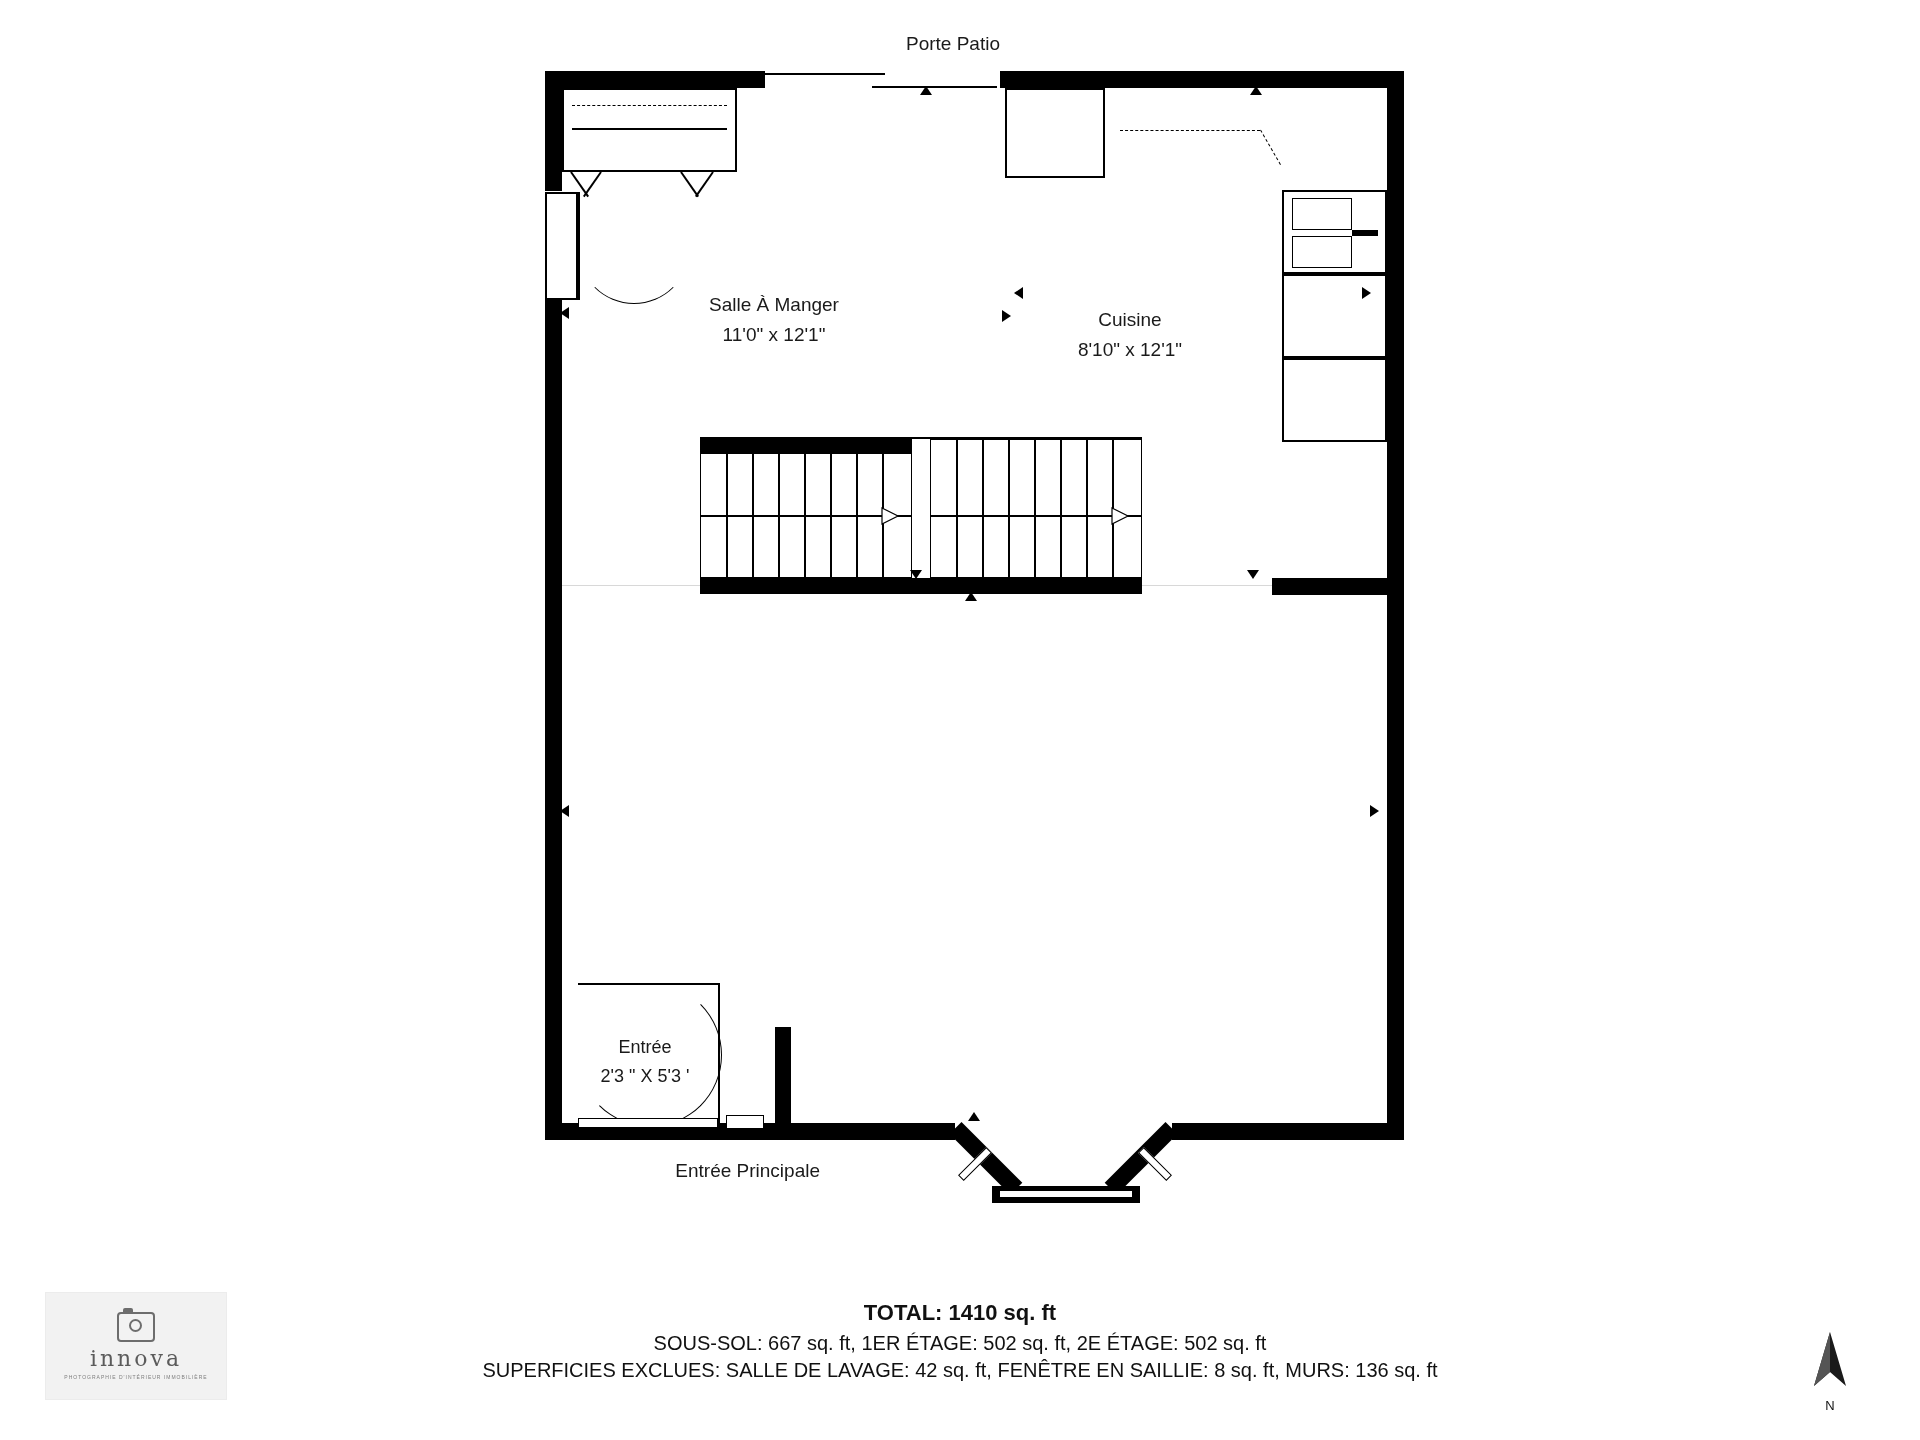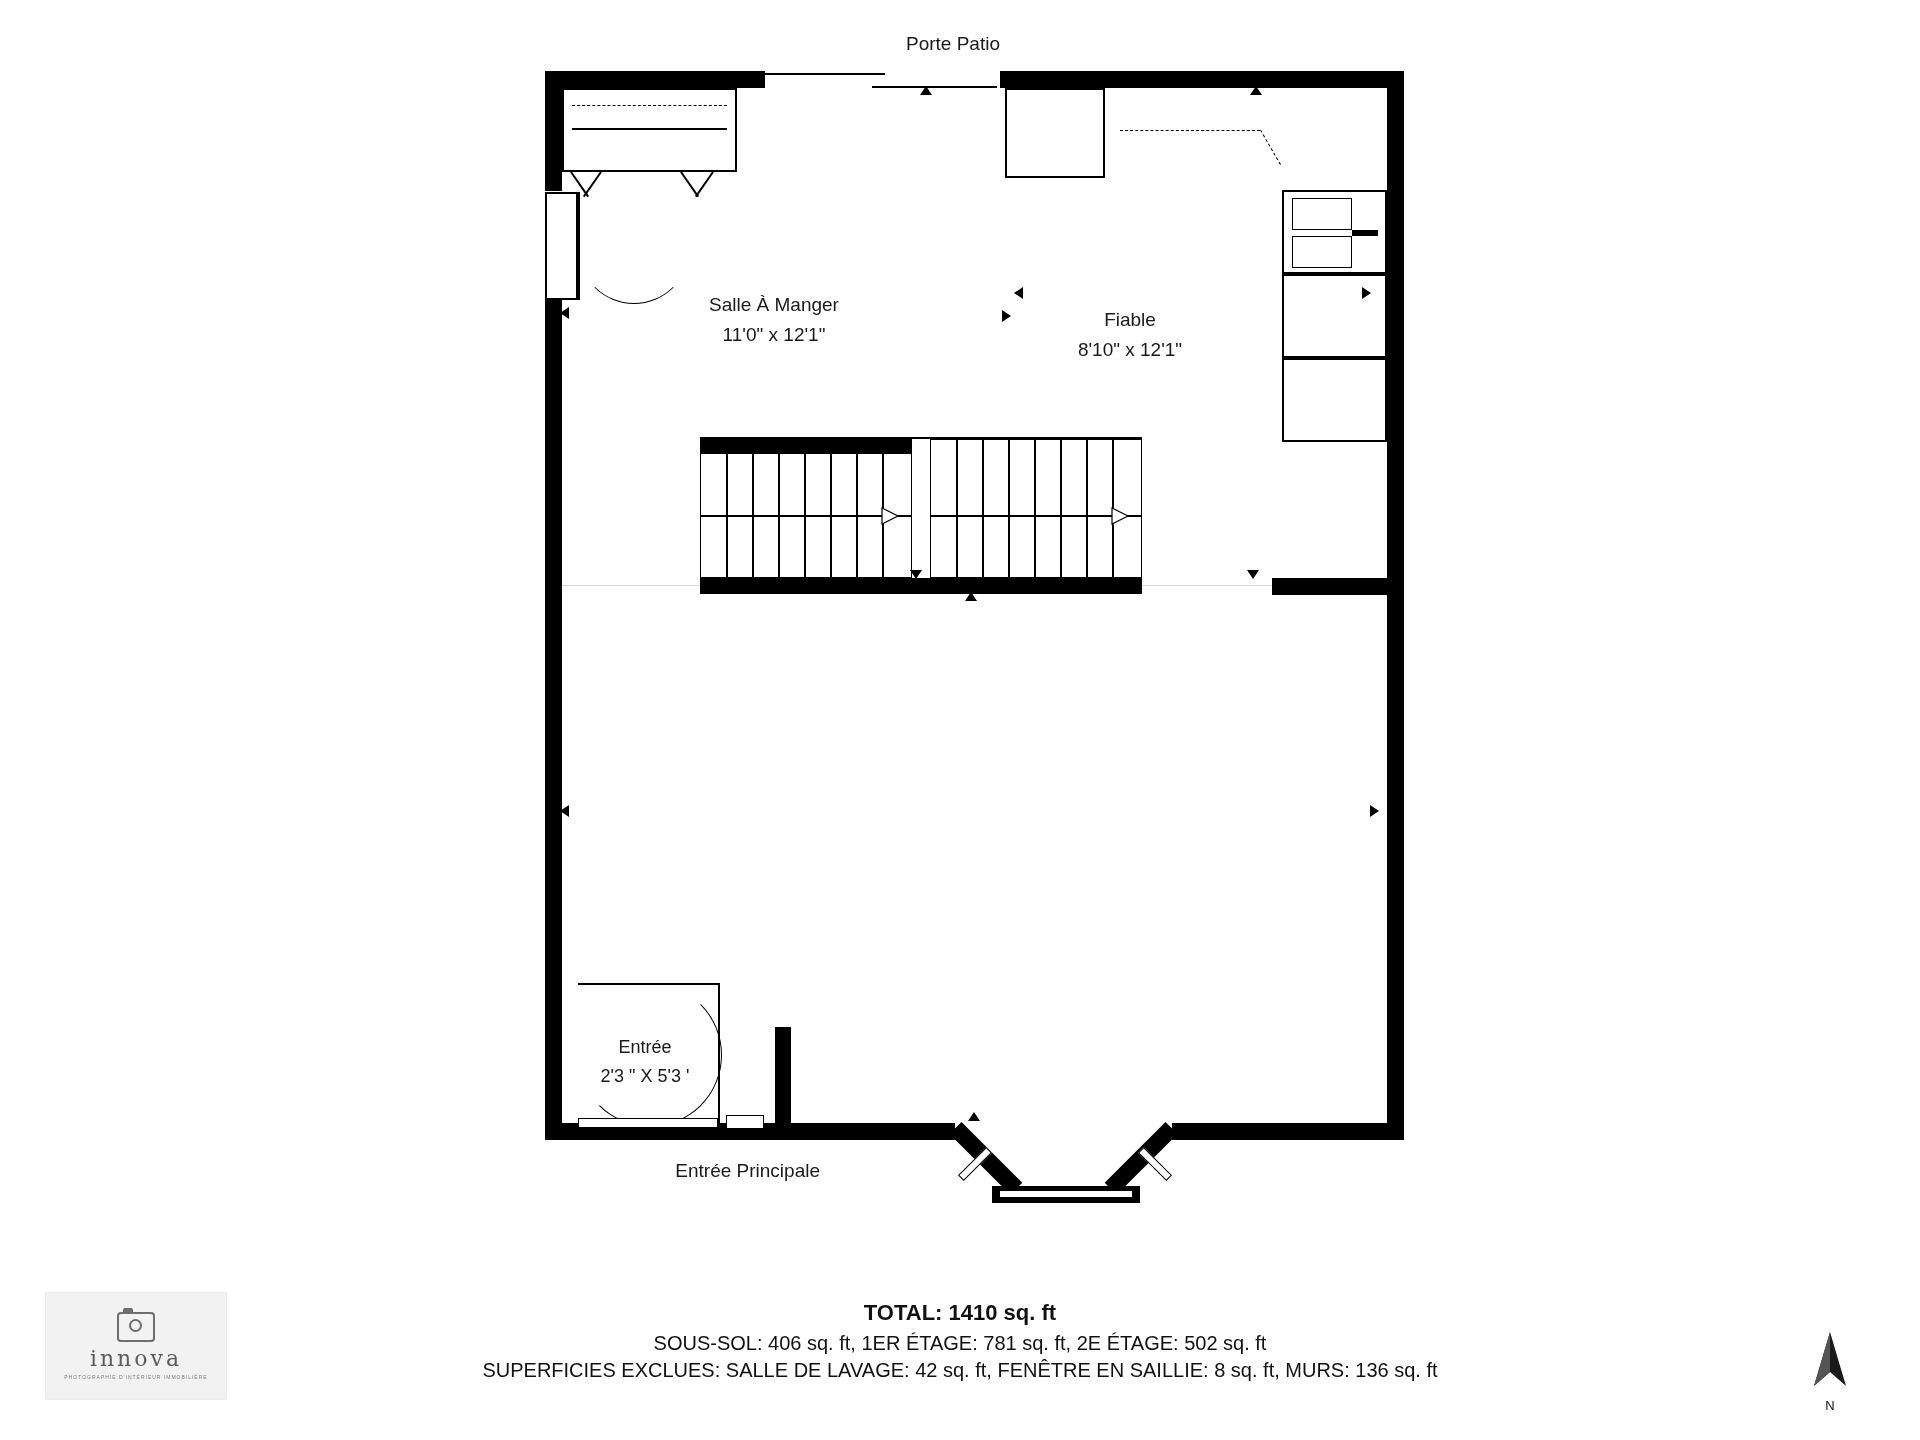--- a/index.html
+++ b/index.html
@@ -288,38 +288,38 @@
   <div class="tri tri-left" style="left:560px; top:805px;"></div>
   <div class="tri tri-right" style="left:1370px; top:805px;"></div>
   <div class="tri tri-up" style="left:968px; top:1112px;"></div>
 
   <div class="room-label" style="left:634px; top:290px; width:280px;">
     <span class="name">Salle À Manger</span>
     <span class="dims">11'0" x 12'1"</span>
   </div>
 
   <div class="room-label" style="left:1015px; top:305px; width:230px;">
-    <span class="name">Fiable</span>
+    <span class="name">Cuisine</span>
     <span class="dims">8'10" x 12'1"</span>
   </div>
 
 
   <div class="room-label" style="left:545px; top:1033px; width:200px; font-size:18px; line-height:29px;">
     <span class="name">Entrée</span>
     <span class="dims">2'3 " X 5'3 '</span>
   </div>
 
   <div class="ext-label" style="left:740px; top:33px; width:260px;">Porte Patio</div>
   <div class="ext-label" style="left:520px; top:1160px; width:300px;">Entrée Principale</div>
 
 </div>
 
 <div class="footer" style="top:1300px;">
   <div class="total">TOTAL: 1410 sq. ft</div>
-  <div class="line2">SOUS-SOL: 406 sq. ft, 1ER ÉTAGE: 781 sq. ft, 2E ÉTAGE: 502 sq. ft</div>
+  <div class="line2">SOUS-SOL: 667 sq. ft, 1ER ÉTAGE: 502 sq. ft, 2E ÉTAGE: 502 sq. ft</div>
   <div class="line3">SUPERFICIES EXCLUES: SALLE DE LAVAGE: 42 sq. ft, FENÊTRE EN SAILLIE: 8 sq. ft, MURS: 136 sq. ft</div>
 </div>
 
 <div class="logo-box">
   <div class="logo-cam"></div>
   <div class="logo-name">innova</div>
   <div class="logo-tag">PHOTOGRAPHIE D'INTÉRIEUR IMMOBILIÈRE</div>
 </div>
 
 <div class="north">

